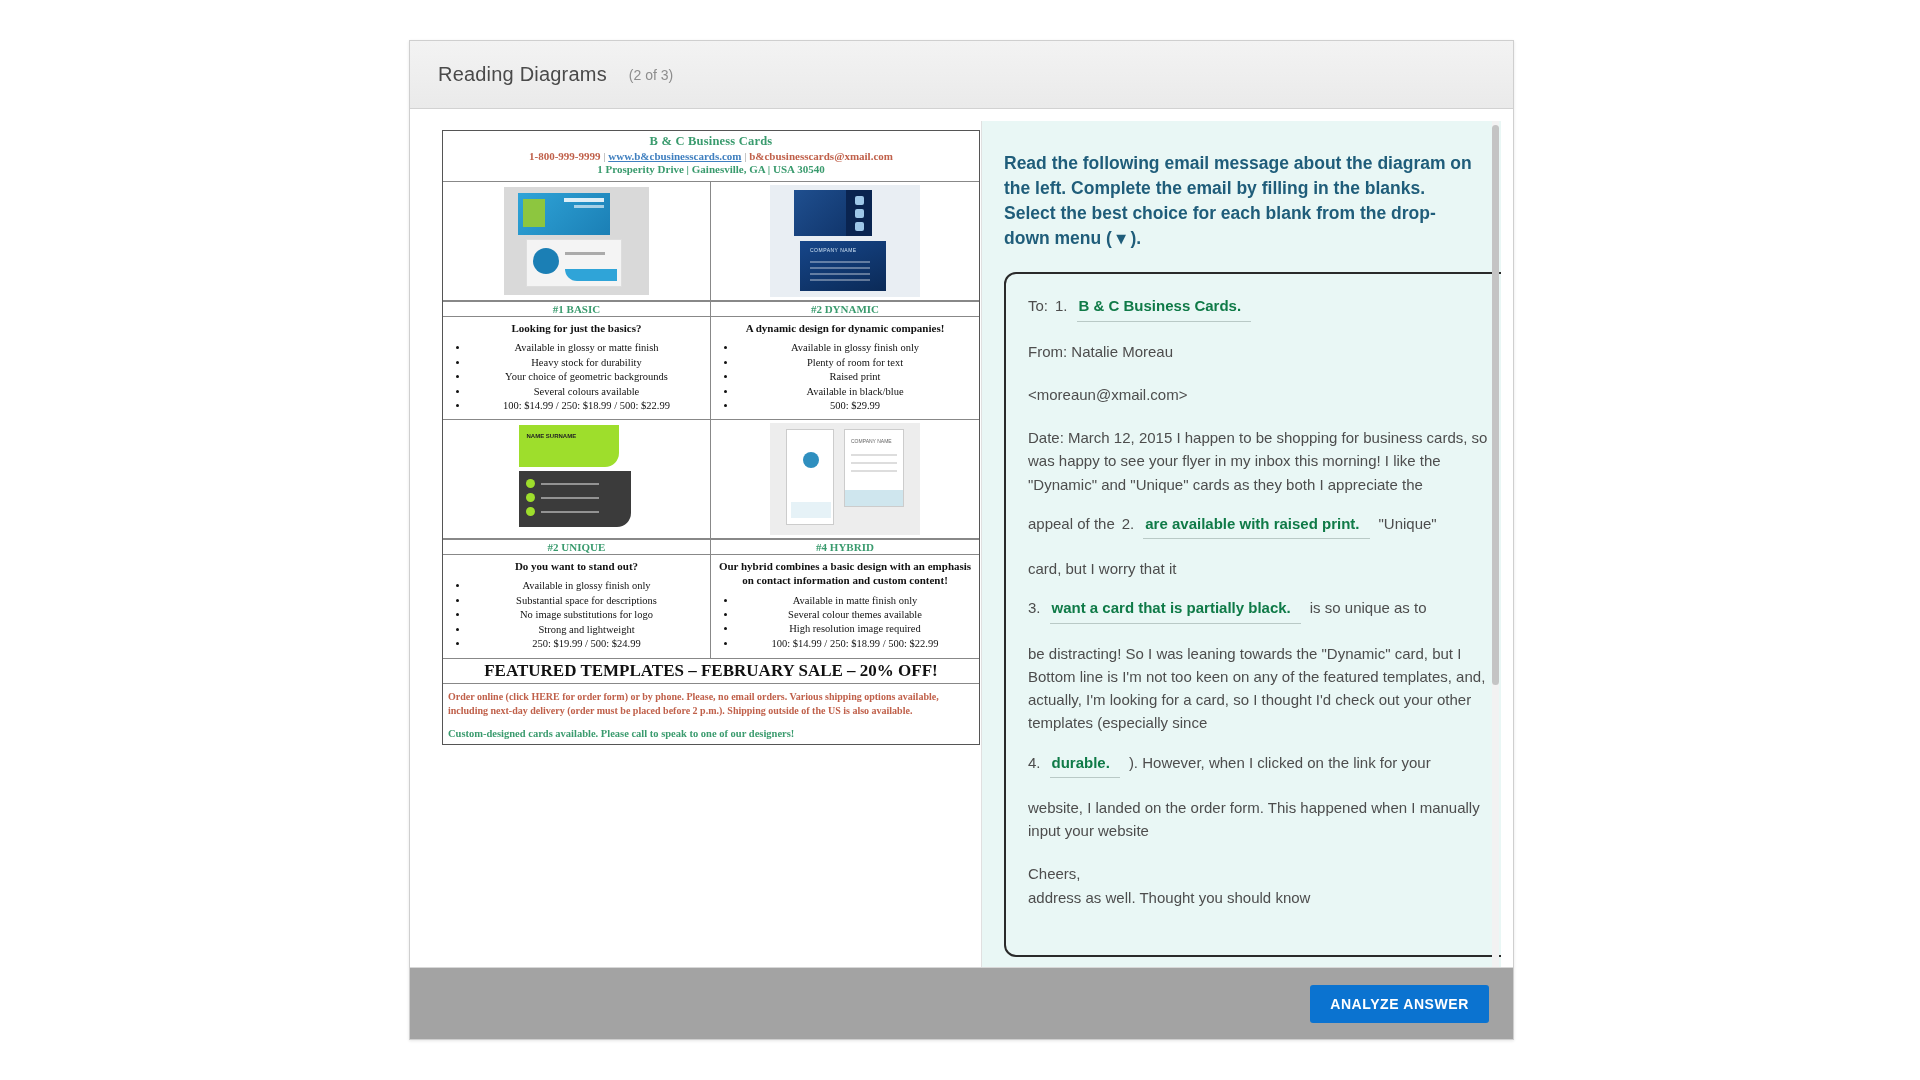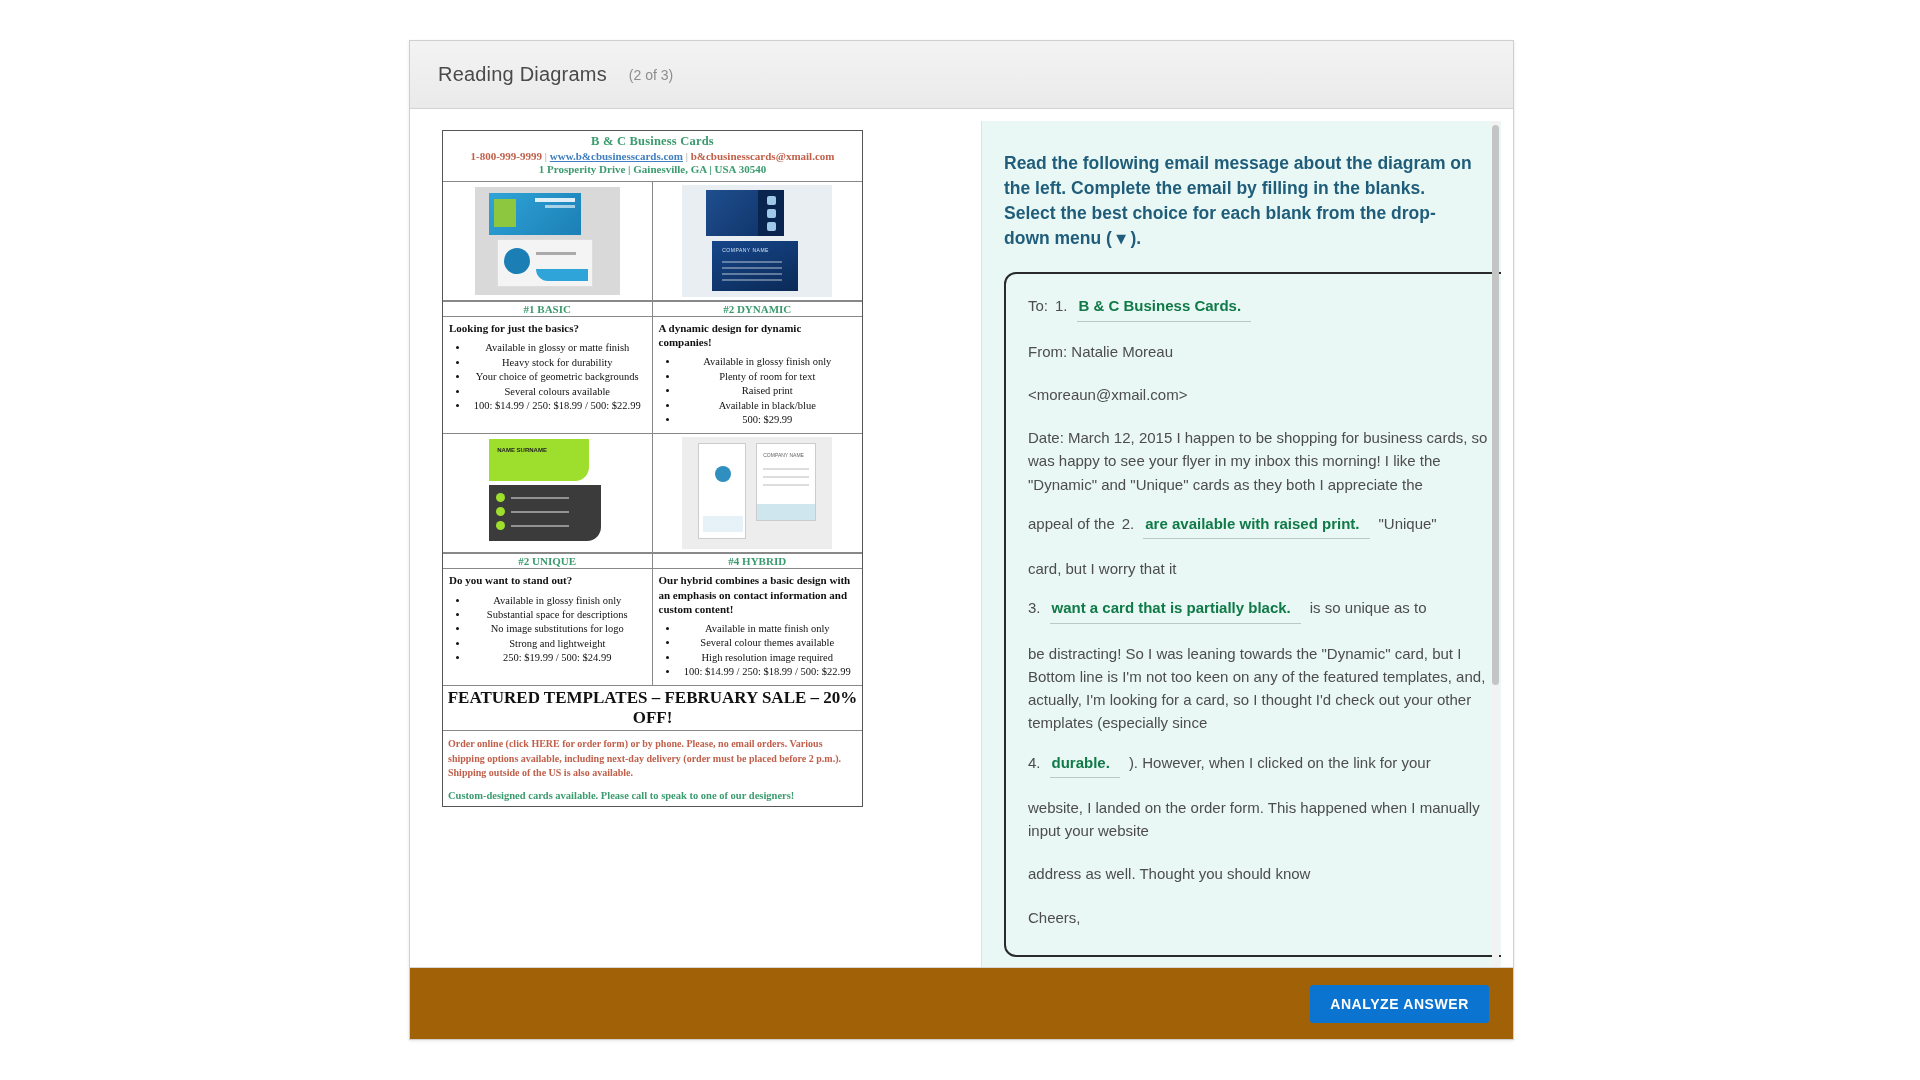--- a/index.html
+++ b/index.html
@@ -57,21 +57,21 @@
   
   #left-pane {
     width: 560px;
     flex: none;
     background: #ffffff;
     border-right: 1px solid #e0e0e0;
     padding: 9px 12px 0 20px;
     overflow: hidden;
   }
   #flyer {
-    width: 421px;
+    width: 538px;
     border: 1px solid #555;
     background: #fff;
     font-family: "Liberation Serif", serif;
   }
   .flyer-head {
     border-bottom: 1px solid #888;
     padding: 3px 0 4px 0;
     text-align: center;
     line-height: 1.25;
   }
@@ -121,21 +121,21 @@
     border-top: 1px solid #888;
     padding: 1px 0;
     background: #fff;
   }
   .desc-cell {
     padding: 4px 6px 6px 6px;
     font-size: 10.5px;
     line-height: 1.28;
     color: #111;
   }
-  .desc-head { font-weight: bold; font-size: 11px; margin-bottom: 6px; }
+  .desc-head { font-weight: bold; font-size: 11px; margin-bottom: 6px; text-align: center; }
   .desc-list { margin: 0; padding-left: 20px; text-align: center; }
   .desc-list li { margin: 0 0 1px 0; }
 
   .flyer-foot-title {
     text-align: center;
     font-weight: bold;
     font-size: 17px;
     color: #111;
     border-bottom: 1px solid #888;
     padding: 2px 0;
@@ -249,21 +249,21 @@
     left: 0; top: 4px;
     width: 7px; height: 560px;
     background: #c4c4c4;
     border-radius: 4px;
   }
 
   
   #footer {
     height: 72px;
     flex: none;
-    background: #a16207;
+    background: #a3a3a3;
     border-top: 1px solid #d7d7d7;
     display: flex;
     align-items: center;
     justify-content: flex-end;
     padding: 0 24px;
   }
   #analyze-button {
     background: #0b73d0;
     color: #ffffff;
     border: none;
@@ -489,22 +489,22 @@
 
         <p class="email-line tight">be distracting! So I was leaning towards the "Dynamic" card, but I Bottom line is I'm not too keen on any of the featured templates, and, actually, I'm looking for a card, so I thought I'd check out your other templates (especially since</p>
 
         <div class="blank-row">
           <span class="blank-num">4.</span>
           <span class="blank-answer">durable.</span>
           <span class="blank-post">). However, when I clicked on the link for your</span>
         </div>
 
         <p class="email-line">website, I landed on the order form. This happened when I manually input your website</p>
+        <p class="email-line" style="margin-bottom:0">Cheers,</p>
         <p class="email-line">address as well. Thought you should know</p>
-        <p class="email-line" style="margin-bottom:0">Cheers,</p>
 
       </div>
 
       <div id="right-scrollbar">
         <div class="thumb"></div>
       </div>
 
     </div>
   </div>
 

